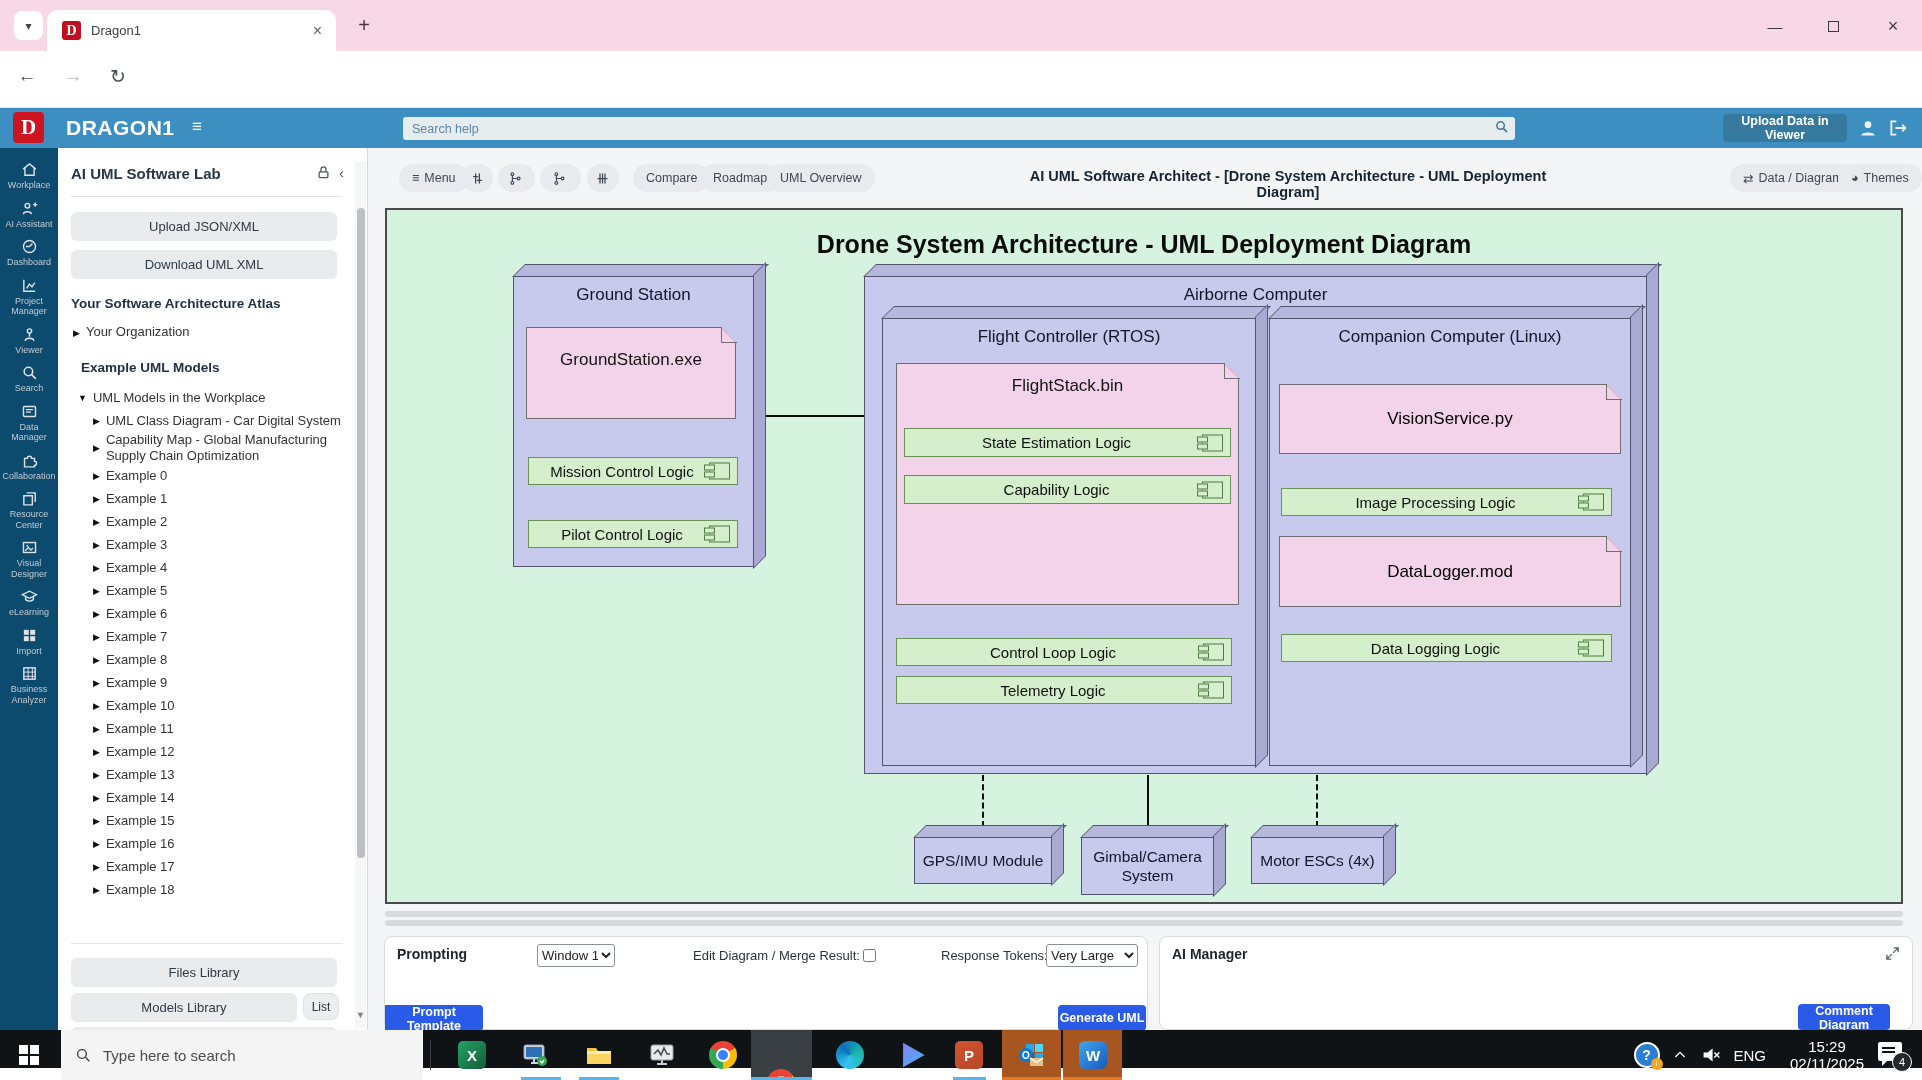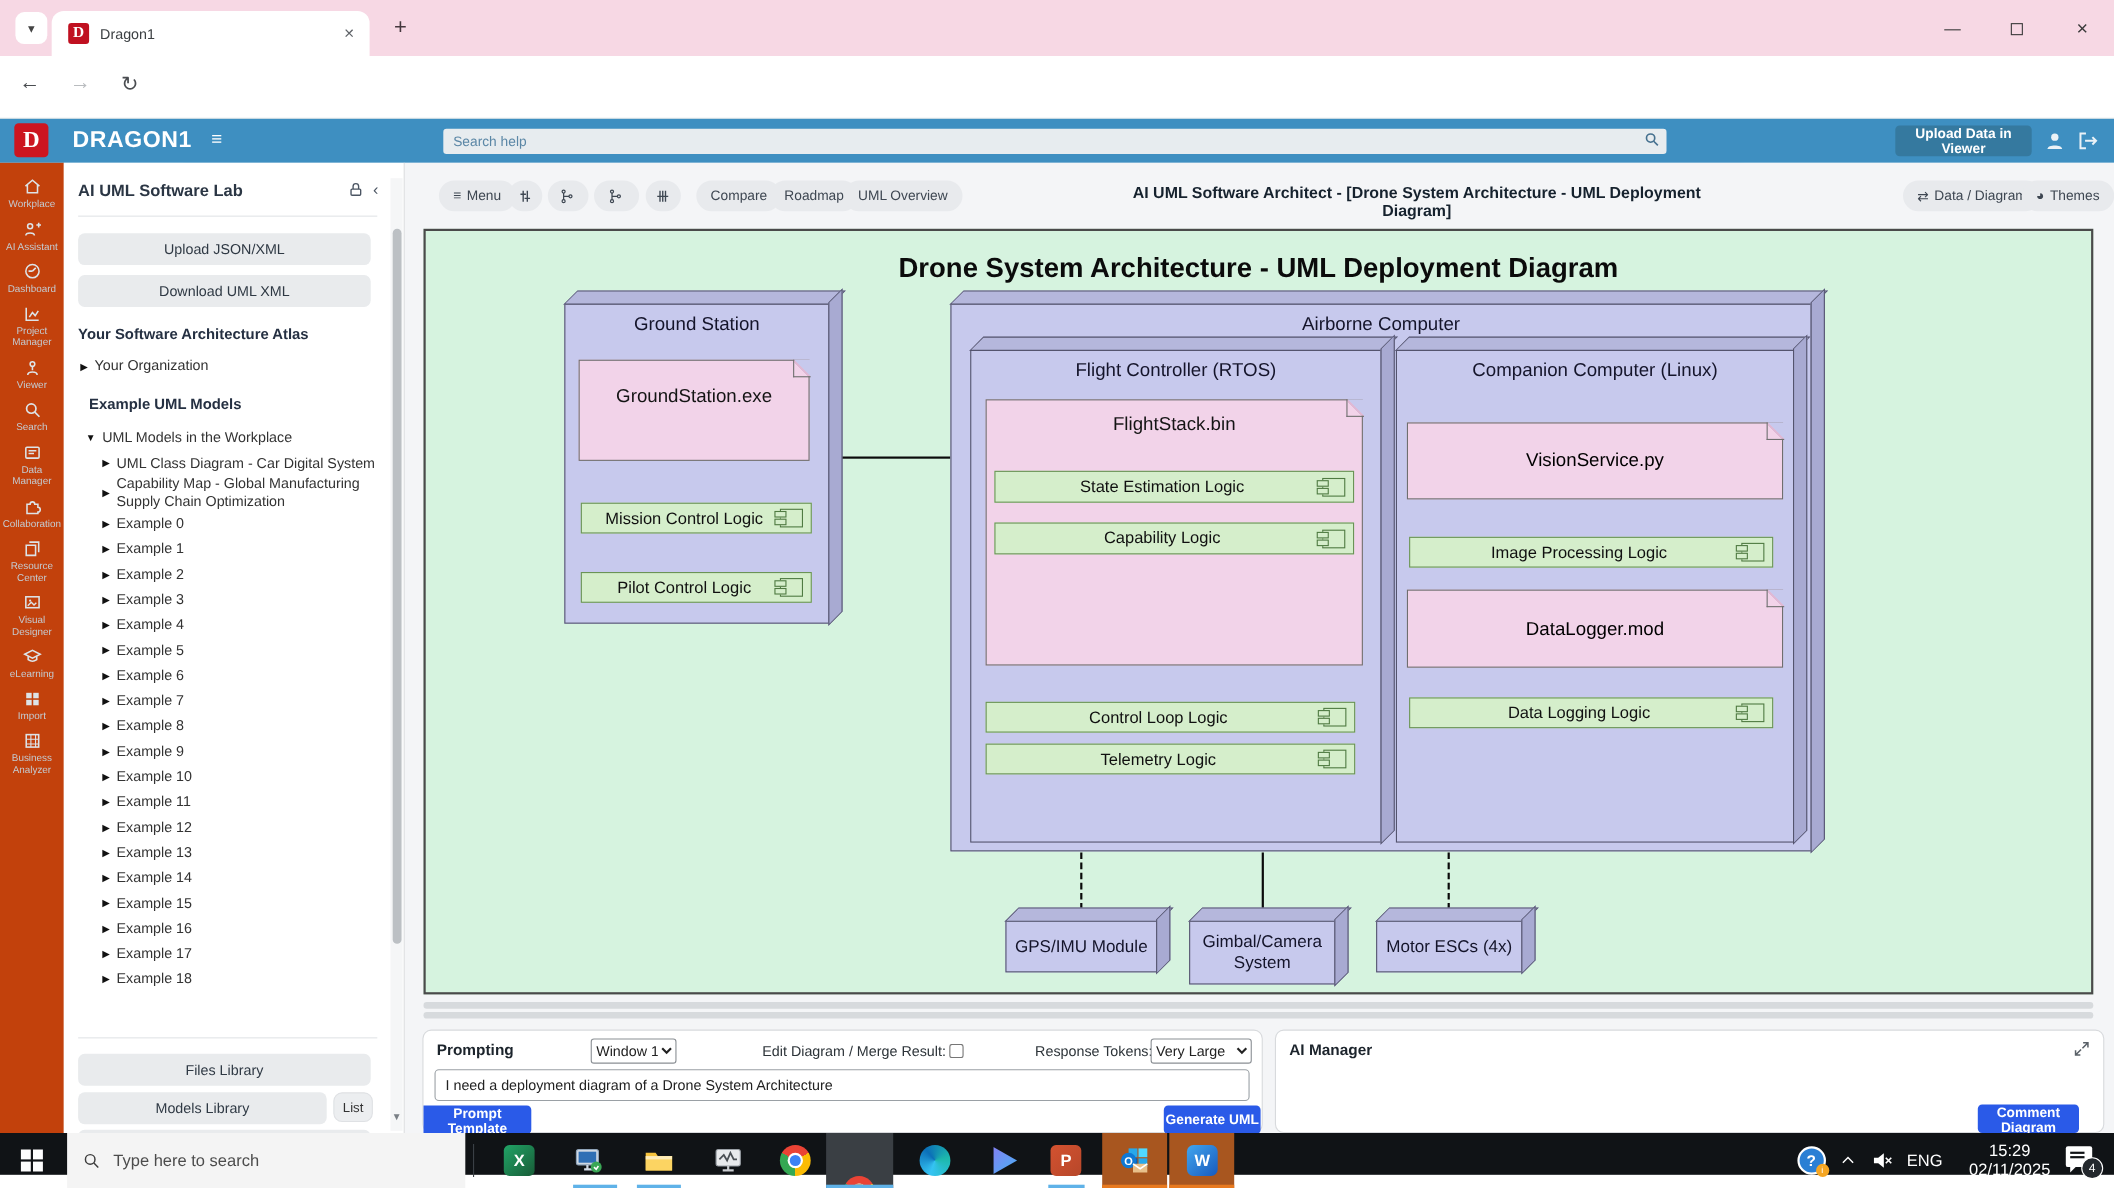--- a/index.html
+++ b/index.html
@@ -29,21 +29,21 @@
   #d1logo { position:absolute; left:13px; top:4px; width:31px; height:31px; background:#cc1520; border-radius:4px; color:#fff; font-family:"Liberation Serif",serif; font-weight:bold; font-size:21px; display:flex; align-items:center; justify-content:center; }
   #brand { position:absolute; left:66px; top:8px; color:#fff; font-size:21px; font-weight:bold; letter-spacing:.5px; }
   #hamburger { position:absolute; left:192px; top:9px; color:#fff; font-size:17px; }
   #help-search { position:absolute; left:403px; top:9px; width:1112px; height:23px; background:#e7ecef; border:none; border-radius:3px; font-size:12.5px; color:#38607c; padding-left:9px; }
   #help-search::placeholder { color:#5b87a6; }
   #help-search-mag { position:absolute; left:1494px; top:11px; color:#46718f; }
   #upload-viewer-btn { position:absolute; left:1723px; top:6px; width:124px; height:28px; background:#35799f; border:none; border-radius:4px; color:#fff; font-size:12.5px; font-weight:bold; }
   .hdr-ic { position:absolute; top:10px; color:#eaf2f7; }
 
   
-  #rail { position:absolute; left:0; top:148px; width:58px; height:882px; background:#c2410c; padding-top:13px; }
+  #rail { position:absolute; left:0; top:148px; width:58px; height:882px; background:#0c4a6e; padding-top:13px; }
   .rail-item { display:flex; flex-direction:column; align-items:center; margin-bottom:9px; color:#dde3e7; }
   .rail-item svg { width:17px; height:17px; }
   .rail-label { font-size:9px; color:#c4cbd1; text-align:center; line-height:10.5px; margin-top:2px; max-width:54px; }
 
   
   #sidebar { position:absolute; left:58px; top:148px; width:310px; height:882px; background:#fff; border-right:1px solid #d7d9db; overflow:hidden; }
   #sb-title { position:absolute; left:13px; top:17px; font-size:15px; font-weight:bold; color:#2b3644; }
   #sb-lock { position:absolute; left:258px; top:17px; color:#4b5563; }
   #sb-collapse { position:absolute; left:281px; top:16px; color:#4b5563; font-size:15px; }
   .sb-div { position:absolute; left:13px; width:272px; border-top:1px solid #e2e4e7; }
@@ -557,21 +557,20 @@
   <div class="splitbar" style="top:763px;"></div>
   <div class="splitbar" style="top:772px;"></div>
 
   <div class="panel" style="left:16px; width:764px;">
     <div class="panel-h">Prompting</div>
     <select class="pr-select" style="left:152px; width:78px;"><option>Window 1</option></select>
     <div class="pr-label" style="left:308px;">Edit Diagram / Merge Result:</div>
     <input type="checkbox" class="abs" style="left: 478px; top: 12px; width: 13px; height: 13px;">
     <div class="pr-label" style="left:556px;">Response Tokens:</div>
     <select class="pr-select" style="left:661px; width:92px;"><option>Very Large</option></select>
-    <input id="prompt-input" value="I need a deployment diagram of a Drone System Architecture" style="">
     <button class="bluebtn" style="left:0; top:68px; width:98px; border-radius:0 4px 4px 0;">Prompt Template</button>
     <button class="bluebtn" style="left:673px; top:68px; width:88px;">Generate UML</button>
   </div>
 
   <div class="panel" style="left:791px; width:754px;">
     <div class="panel-h">AI Manager</div>
     <svg class="abs" style="right:12px; top:9px;" width="15" height="15" viewBox="0 0 24 24">
         <g stroke="#5a6168" stroke-width="2.2" fill="none">
           <path d="M14 3h7v7M21 3l-8 8M10 21H3v-7M3 21l8-8"></path>
         </g>

